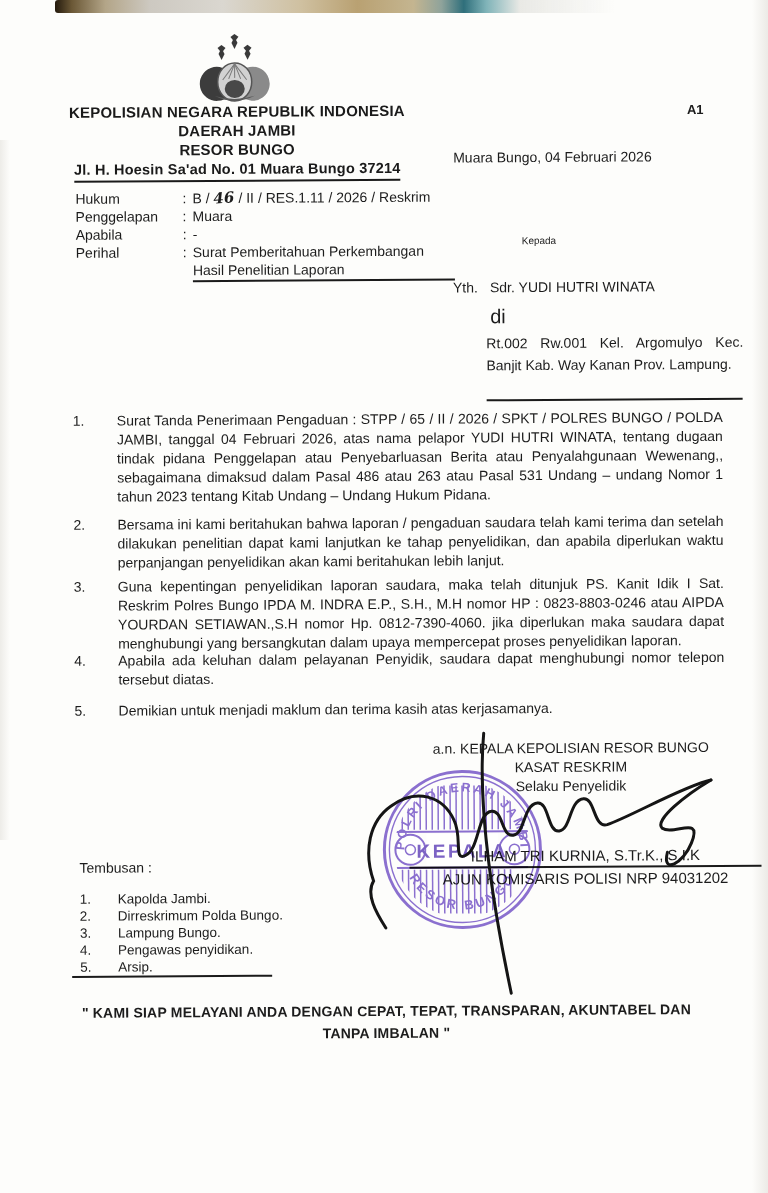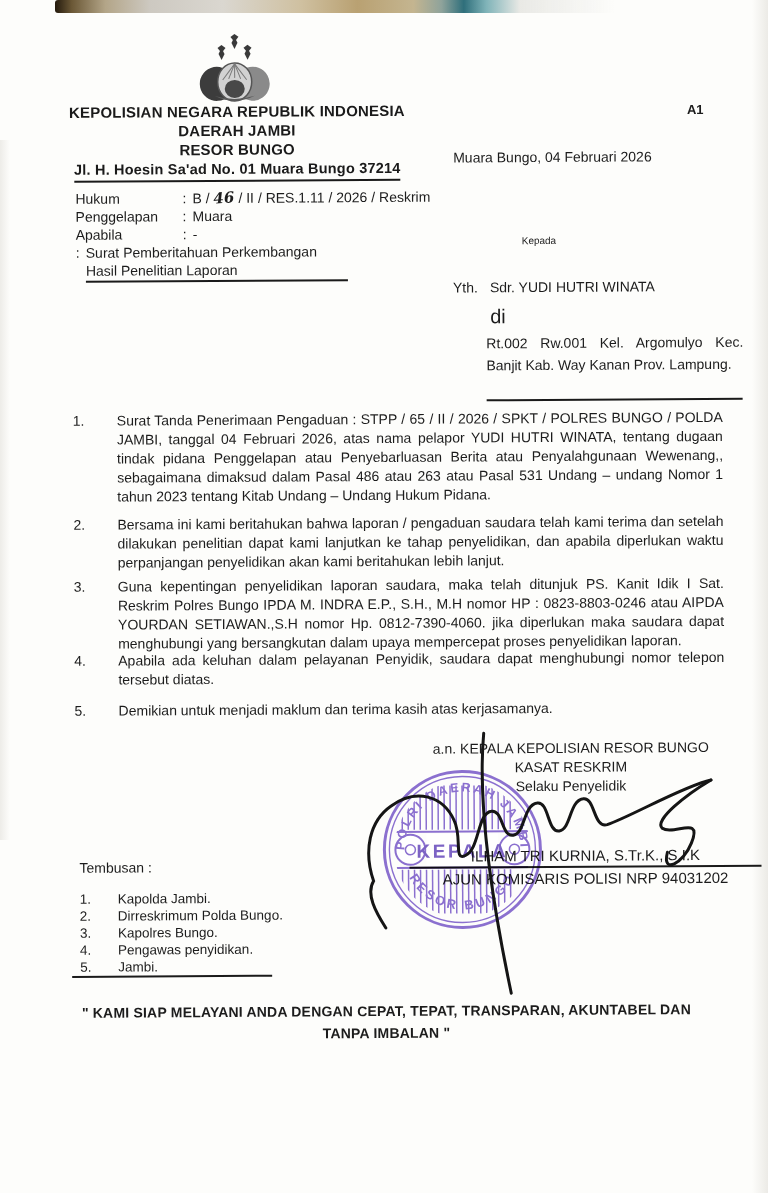--- a/index.html
+++ b/index.html
@@ -137,20 +137,21 @@
         <span class="lbl">Penggelapan</span>
         <span class="sep">:</span>
         <span>Muara</span>
       </div>
       <div class="row">
         <span class="lbl">Apabila</span>
         <span class="sep">:</span>
         <span>-</span>
       </div>
       <div class="row">
+        <span class="lbl">Perihal</span>
         <span class="sep">:</span>
         <span class="perihal-val">
           <span>Surat Pemberitahuan Perkembangan</span>
           <span class="perihal-u">Hasil Penelitian Laporan</span>
         </span>
       </div>
     </div>
 
     <div class="abs kepada">Kepada</div>
     <div class="abs yth">
@@ -280,29 +281,29 @@
       <div class="trow">
         <span class="tnum">1.</span>
         <span>Kapolda Jambi.</span>
       </div>
       <div class="trow">
         <span class="tnum">2.</span>
         <span>Dirreskrimum Polda Bungo.</span>
       </div>
       <div class="trow">
         <span class="tnum">3.</span>
-        <span>Kapolres Bungo.</span>
+        <span>Lampung Bungo.</span>
       </div>
       <div class="trow">
         <span class="tnum">4.</span>
         <span>Pengawas penyidikan.</span>
       </div>
       <div class="trow">
         <span class="tnum">5.</span>
-        <span>Jambi.</span>
+        <span>Arsip.</span>
       </div>
     </div>
     <div class="abs tembusan-underline"></div>
 
     <div class="abs footer">
       <div>" KAMI SIAP MELAYANI ANDA DENGAN CEPAT, TEPAT, TRANSPARAN, AKUNTABEL DAN</div>
       <div>TANPA IMBALAN "</div>
     </div>
 
   </div>

